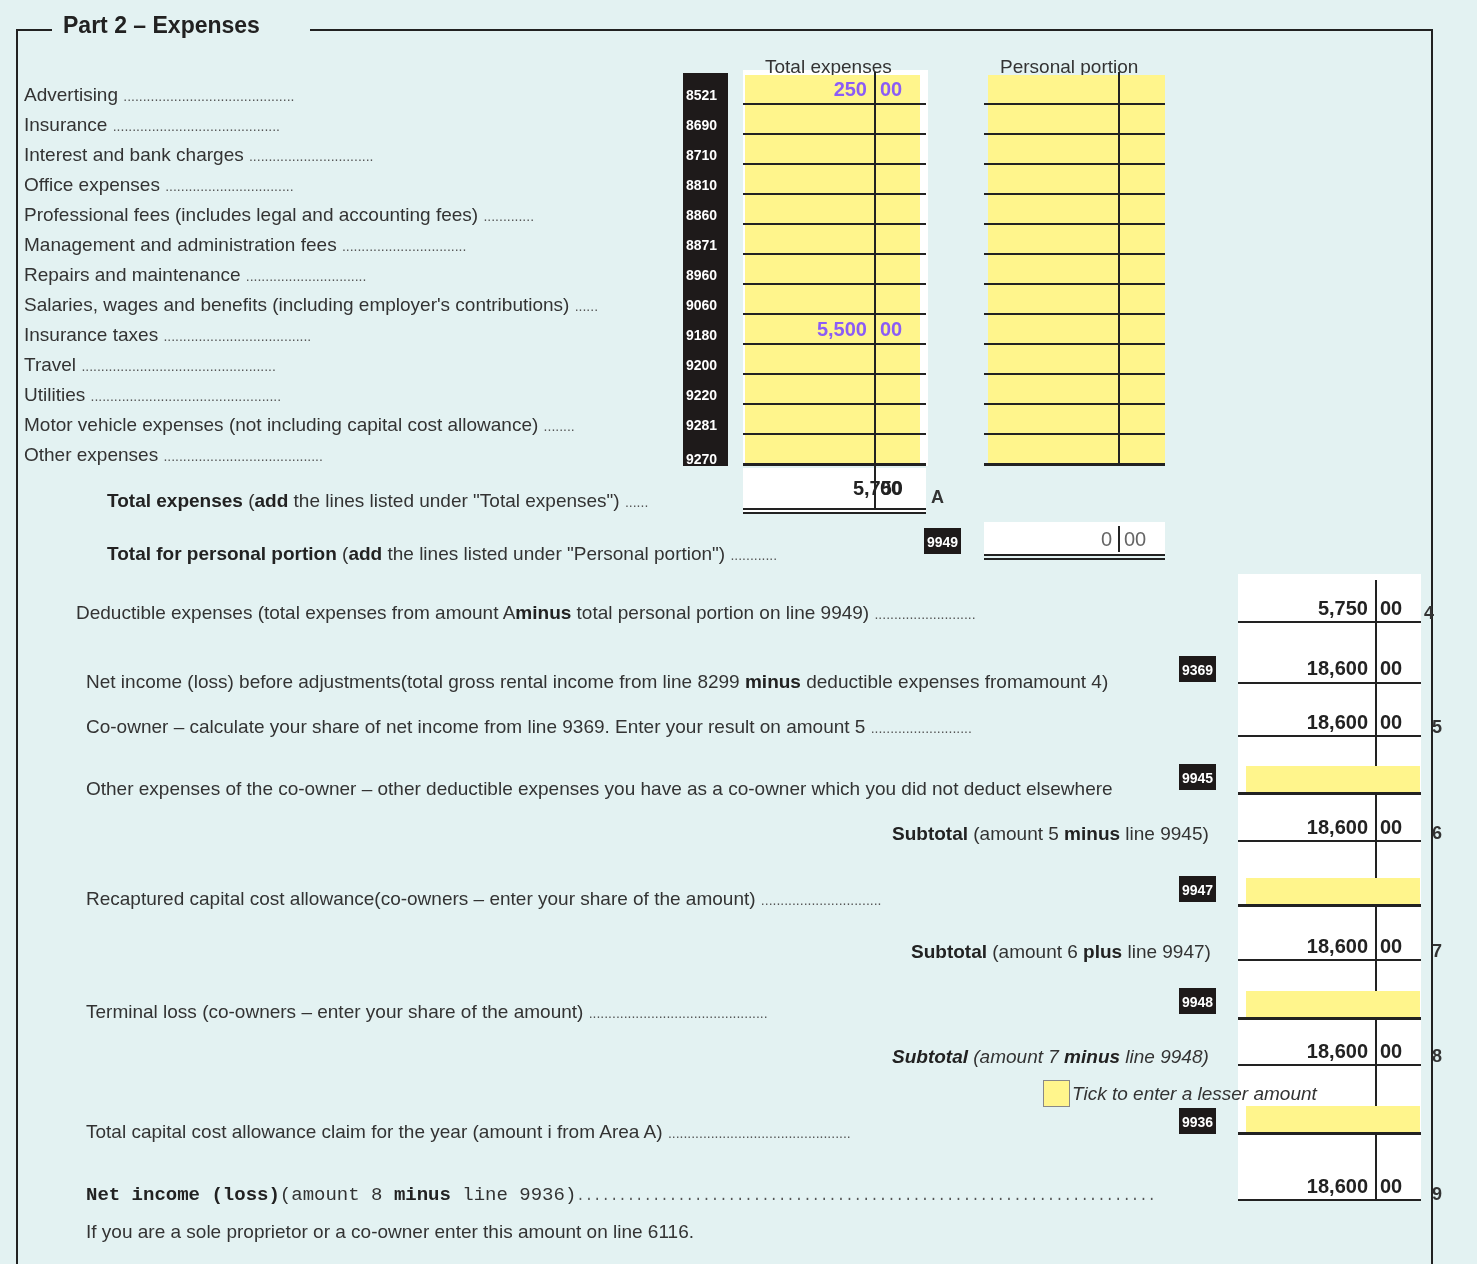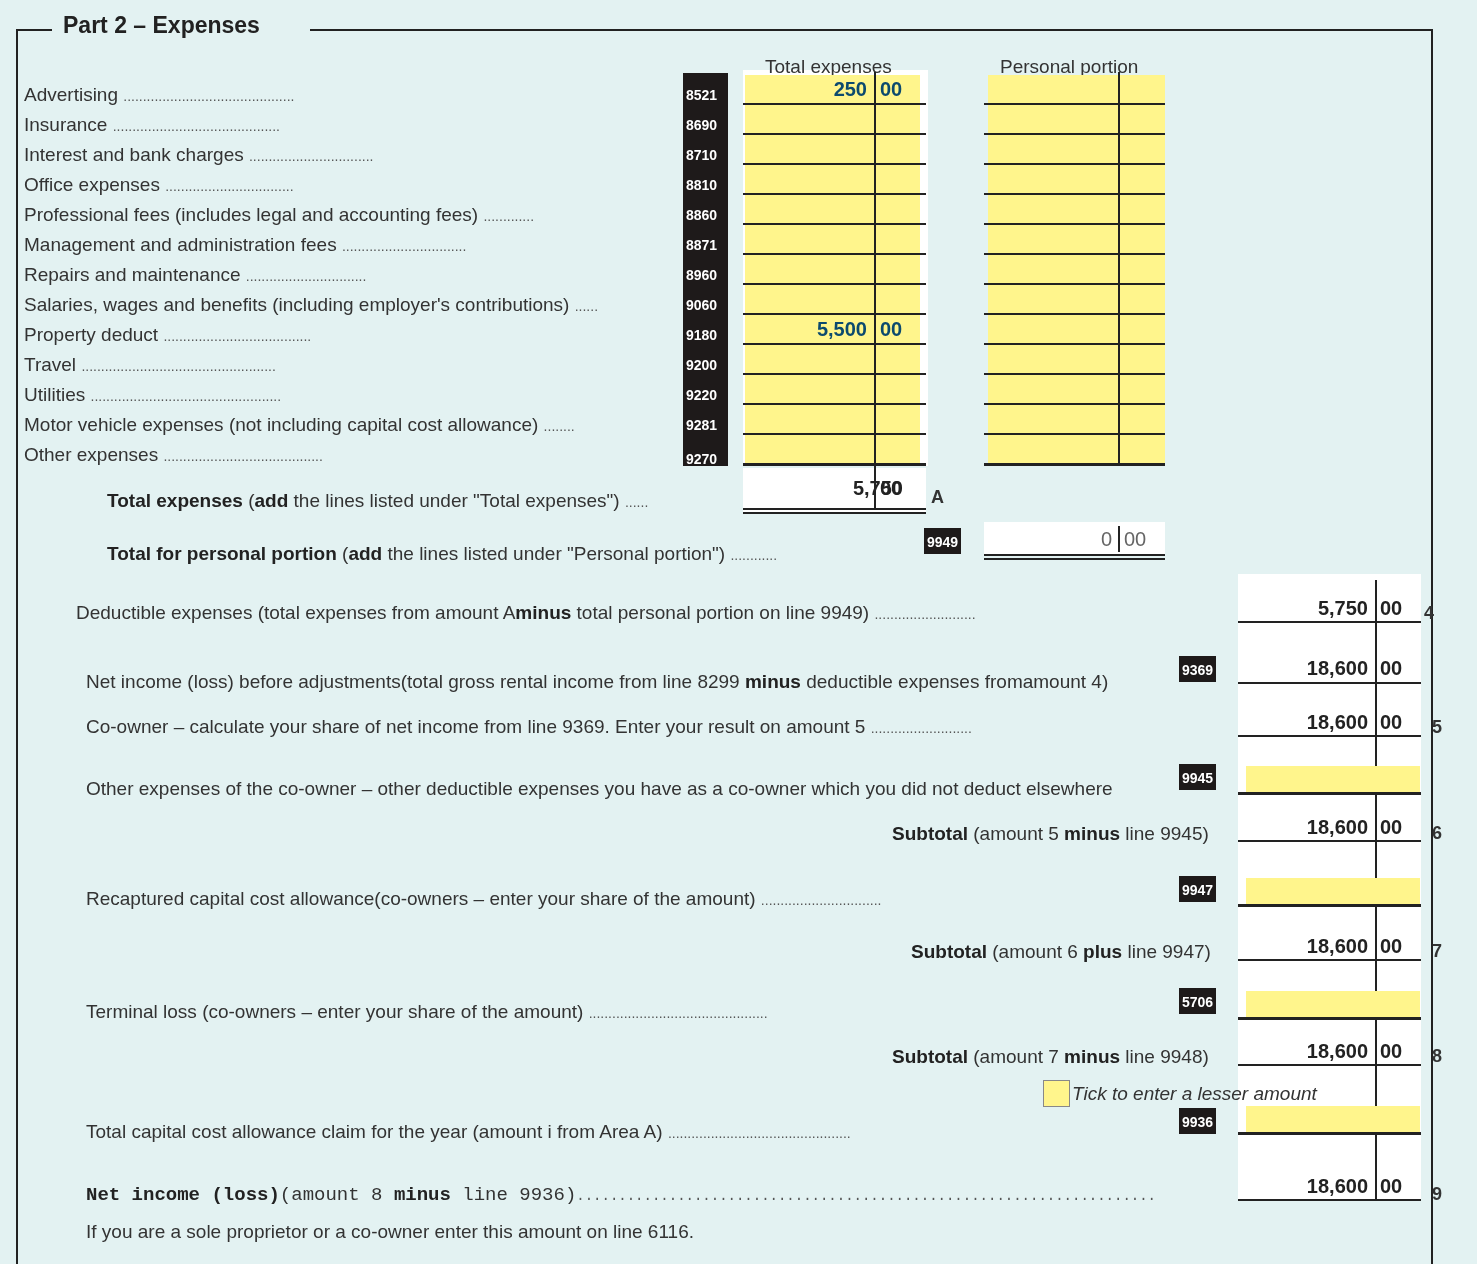--- a/index.html
+++ b/index.html
@@ -13,21 +13,21 @@
   .codebar{position:absolute;left:683px;top:73px;width:45px;height:393px;background:#1e1a1a;}
   .code{position:absolute;color:#fff;font-weight:bold;font-size:14px;}
   .badge{position:absolute;background:#1e1a1a;color:#fff;font-weight:bold;font-size:14px;padding:6px 3px 4px 3px;}
   .colhead{position:absolute;font-size:19px;color:#333;}
   .colbg{position:absolute;background:#fff;}
   .cell{position:absolute;background:#fff58c;}
   .hline{position:absolute;height:2px;background:#222;}
   .vline{position:absolute;width:2px;background:#222;}
   .amt{position:absolute;font-size:20px;font-weight:bold;text-align:right;}
   .cents{position:absolute;font-size:20px;font-weight:bold;}
-  .blue{color:#0c4a6e;}
+  .blue{color:#8b5cf6;}
   .grey{color:#666;font-weight:normal;}
   .lineno{position:absolute;font-size:18px;font-weight:bold;color:#333;}
   .checkbox{position:absolute;width:25px;height:25px;background:#fff58c;border:1px solid #888;}
   .tick{position:absolute;font-size:19px;font-style:italic;color:#333;}
   .rightcol{position:absolute;left:1238px;top:574px;width:183px;height:627px;background:#fff;}
 </style>
 </head>
 <body>
 
 <div class="frame"></div>
@@ -114,21 +114,21 @@
       <div class="lbl" style="left:24px;top:294px;"><span>Salaries, wages and benefits (including employer's contributions)</span> <span class="dots">......</span></div>
       <div class="code" style="left:686px;top:297px;">9060</div>
       <div class="cell" style="left:745px;top:285px;width:175px;height:28px;"></div>
       <div class="amt blue" style="left:745px;top:288px;width:122px;"></div>
       <div class="cents blue" style="left:880px;top:288px;"></div>
       <div class="vline" style="left:874px;top:282px;height:31px;"></div>
       <div class="hline" style="left:743px;top:313px;width:183px;"></div>
       <div class="cell" style="left:988px;top:285px;width:177px;height:28px;"></div>
       <div class="vline" style="left:1118px;top:282px;height:31px;"></div>
       <div class="hline" style="left:984px;top:313px;width:181px;"></div>
-      <div class="lbl" style="left:24px;top:324px;"><span>Property deduct</span> <span class="dots">......................................</span></div>
+      <div class="lbl" style="left:24px;top:324px;"><span>Insurance taxes</span> <span class="dots">......................................</span></div>
       <div class="code" style="left:686px;top:327px;">9180</div>
       <div class="cell" style="left:745px;top:315px;width:175px;height:28px;"></div>
       <div class="amt blue" style="left:745px;top:318px;width:122px;">5,500</div>
       <div class="cents blue" style="left:880px;top:318px;">00</div>
       <div class="vline" style="left:874px;top:312px;height:31px;"></div>
       <div class="hline" style="left:743px;top:343px;width:183px;"></div>
       <div class="cell" style="left:988px;top:315px;width:177px;height:28px;"></div>
       <div class="vline" style="left:1118px;top:312px;height:31px;"></div>
       <div class="hline" style="left:984px;top:343px;width:181px;"></div>
       <div class="lbl" style="left:24px;top:354px;"><span>Travel</span> <span class="dots">..................................................</span></div>
@@ -228,25 +228,25 @@
 <div class="cell" style="left:1246px;top:878px;width:174px;height:26px;"></div>
 <div class="hline" style="left:1238px;top:904px;width:183px;height:3px;"></div>
 
 <div class="lbl" style="left:911px;top:941px;"><b>Subtotal</b><span> (amount 6 </span><b>plus</b><span> line 9947)</span></div>
 <div class="amt" style="left:1240px;top:935px;width:128px;">18,600</div>
 <div class="cents" style="left:1380px;top:935px;">00</div>
 <div class="hline" style="left:1238px;top:959px;width:183px;"></div>
 <div class="lineno" style="left:1432px;top:941px;">7</div>
 
 <div class="lbl" style="left:86px;top:1001px;"><span>Terminal loss (co-owners – enter your share of the amount)</span> <span class="dots">..............................................</span></div>
-<div class="badge" style="left:1179px;top:988px;">5706</div>
+<div class="badge" style="left:1179px;top:988px;">9948</div>
 <div class="cell" style="left:1246px;top:991px;width:174px;height:26px;"></div>
 <div class="hline" style="left:1238px;top:1017px;width:183px;height:3px;"></div>
 
-<div class="lbl" style="left:892px;top:1046px;"><b>Subtotal</b><span> (amount 7 </span><b>minus</b><span> line 9948)</span></div>
+<div class="lbl" style="left:892px;top:1046px;font-style:italic;"><b>Subtotal</b><span> (amount 7 </span><b>minus</b><span> line 9948)</span></div>
 <div class="amt" style="left:1240px;top:1040px;width:128px;">18,600</div>
 <div class="cents" style="left:1380px;top:1040px;">00</div>
 <div class="hline" style="left:1238px;top:1064px;width:183px;"></div>
 <div class="lineno" style="left:1432px;top:1046px;">8</div>
 
 <div class="checkbox" style="left:1043px;top:1080px;"></div>
 <div class="tick" style="left:1072px;top:1083px;">Tick to enter a lesser amount</div>
 
 <div class="lbl" style="left:86px;top:1121px;"><span>Total capital cost allowance claim for the year (amount i from Area A)</span> <span class="dots">...............................................</span></div>
 <div class="badge" style="left:1179px;top:1108px;">9936</div>

